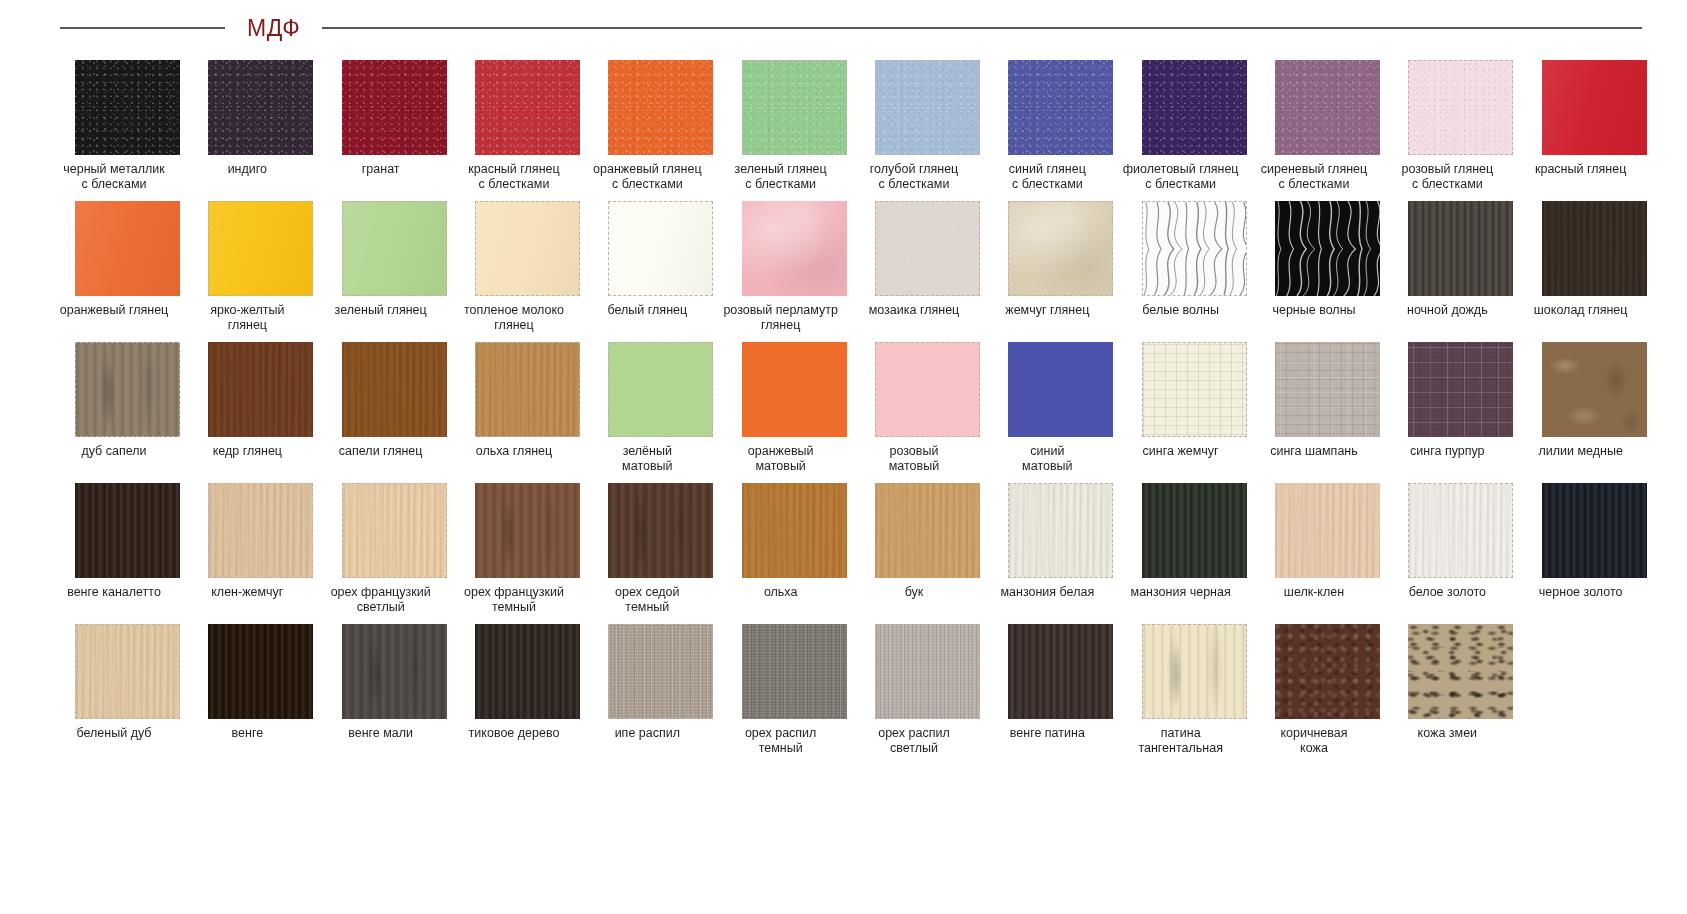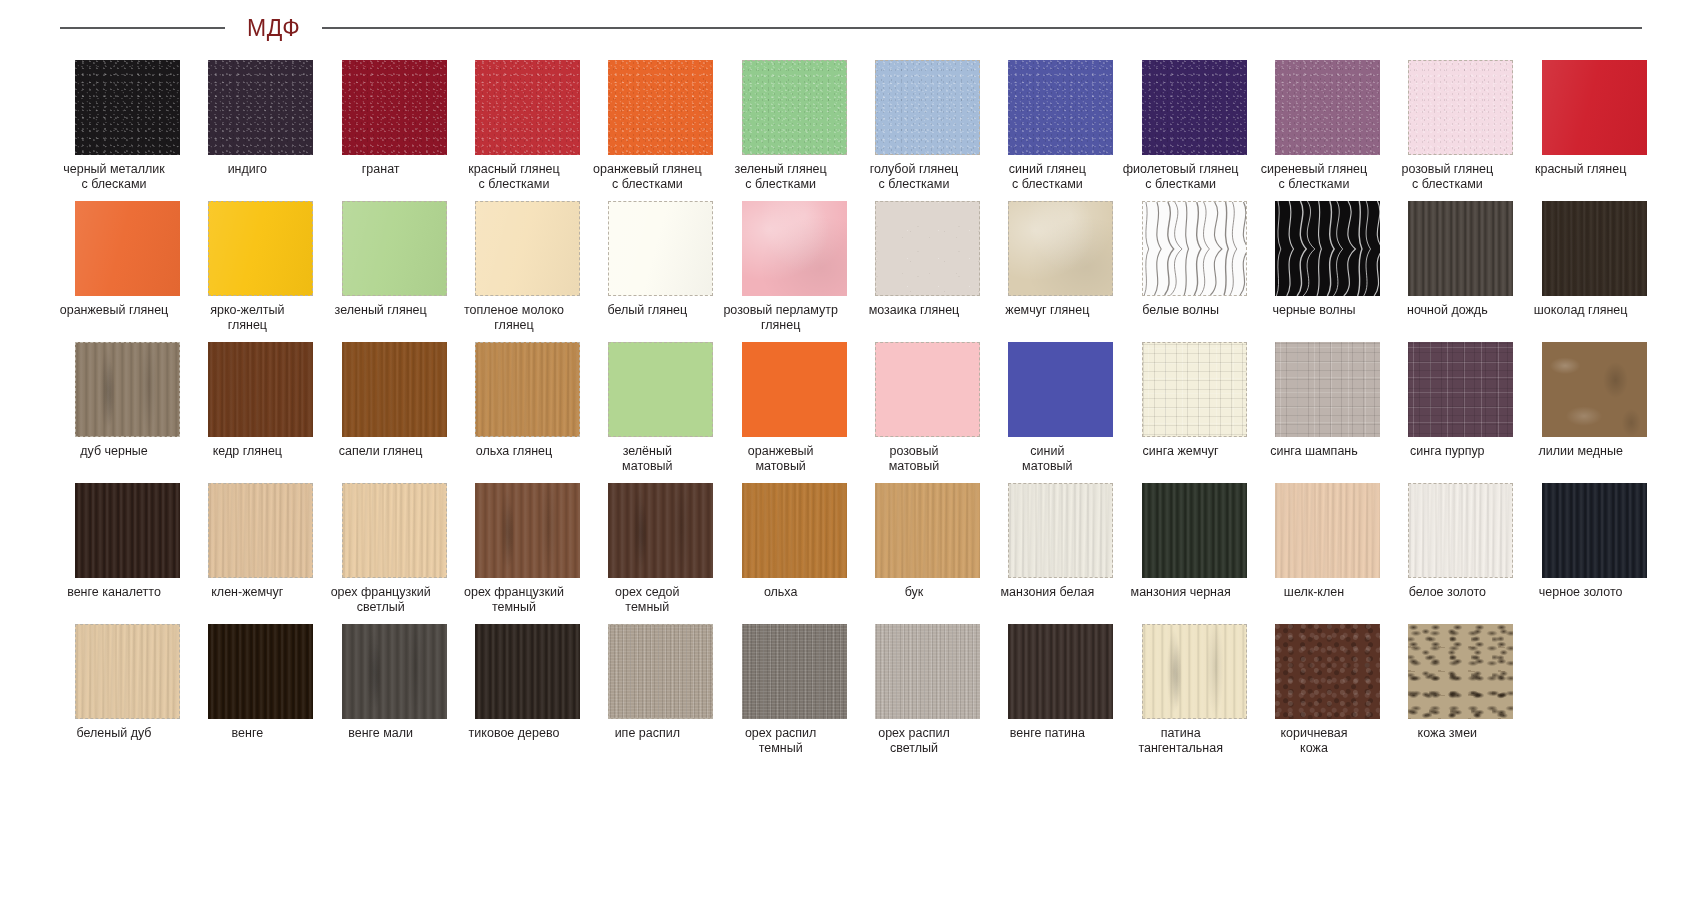--- a/index.html
+++ b/index.html
@@ -323,21 +323,21 @@
       <div class="cell row-h-1">
         <div class="swatch tx-wood-strong" style="background: rgb(74, 67, 61);"></div>
         <div class="caption">ночной дождь</div>
       </div>
       <div class="cell row-h-1">
         <div class="swatch tx-wood" style="background: rgb(52, 42, 33);"></div>
         <div class="caption">шоколад глянец</div>
       </div>
       <div class="cell row-h-2">
         <div class="swatch tx-figured edged" style="background: rgb(139, 122, 102);"></div>
-        <div class="caption">дуб черные</div>
+        <div class="caption">дуб сапели</div>
       </div>
       <div class="cell row-h-2">
         <div class="swatch tx-wood" style="background: rgb(111, 60, 29);"></div>
         <div class="caption">кедр глянец</div>
       </div>
       <div class="cell row-h-2">
         <div class="swatch tx-wood" style="background: rgb(137, 80, 31);"></div>
         <div class="caption">сапели глянец</div>
       </div>
       <div class="cell row-h-2">

